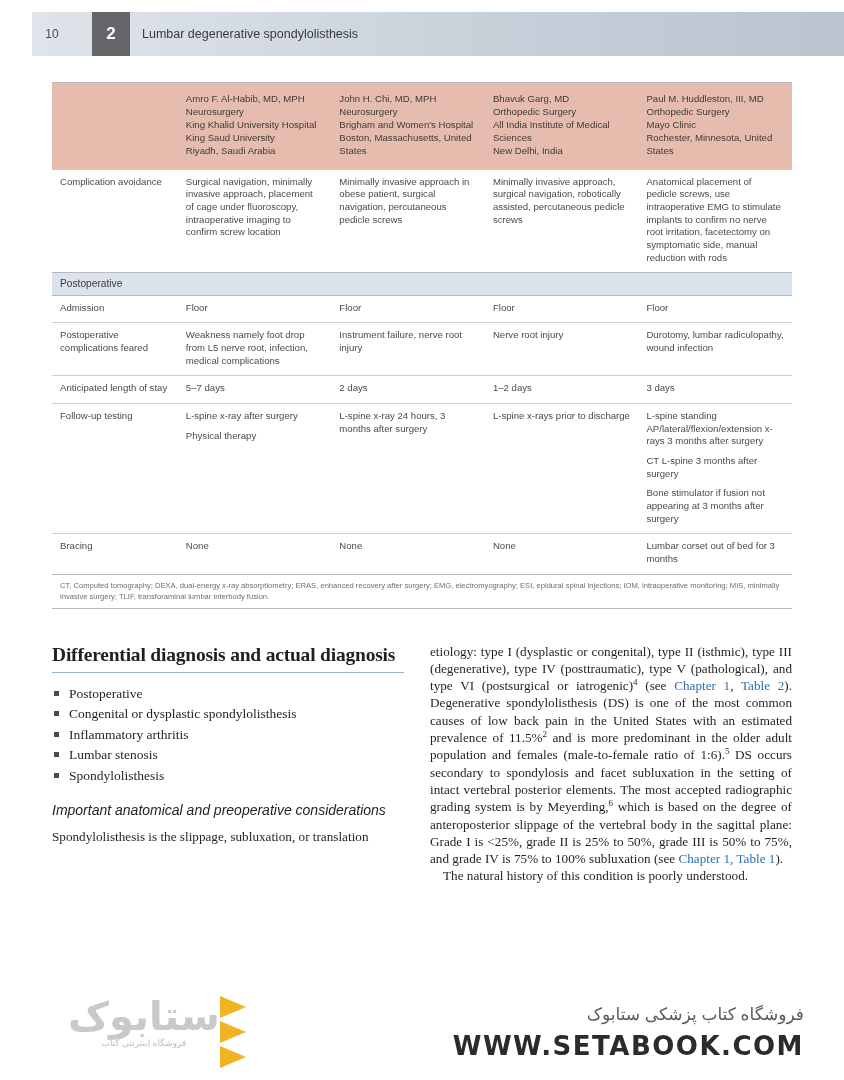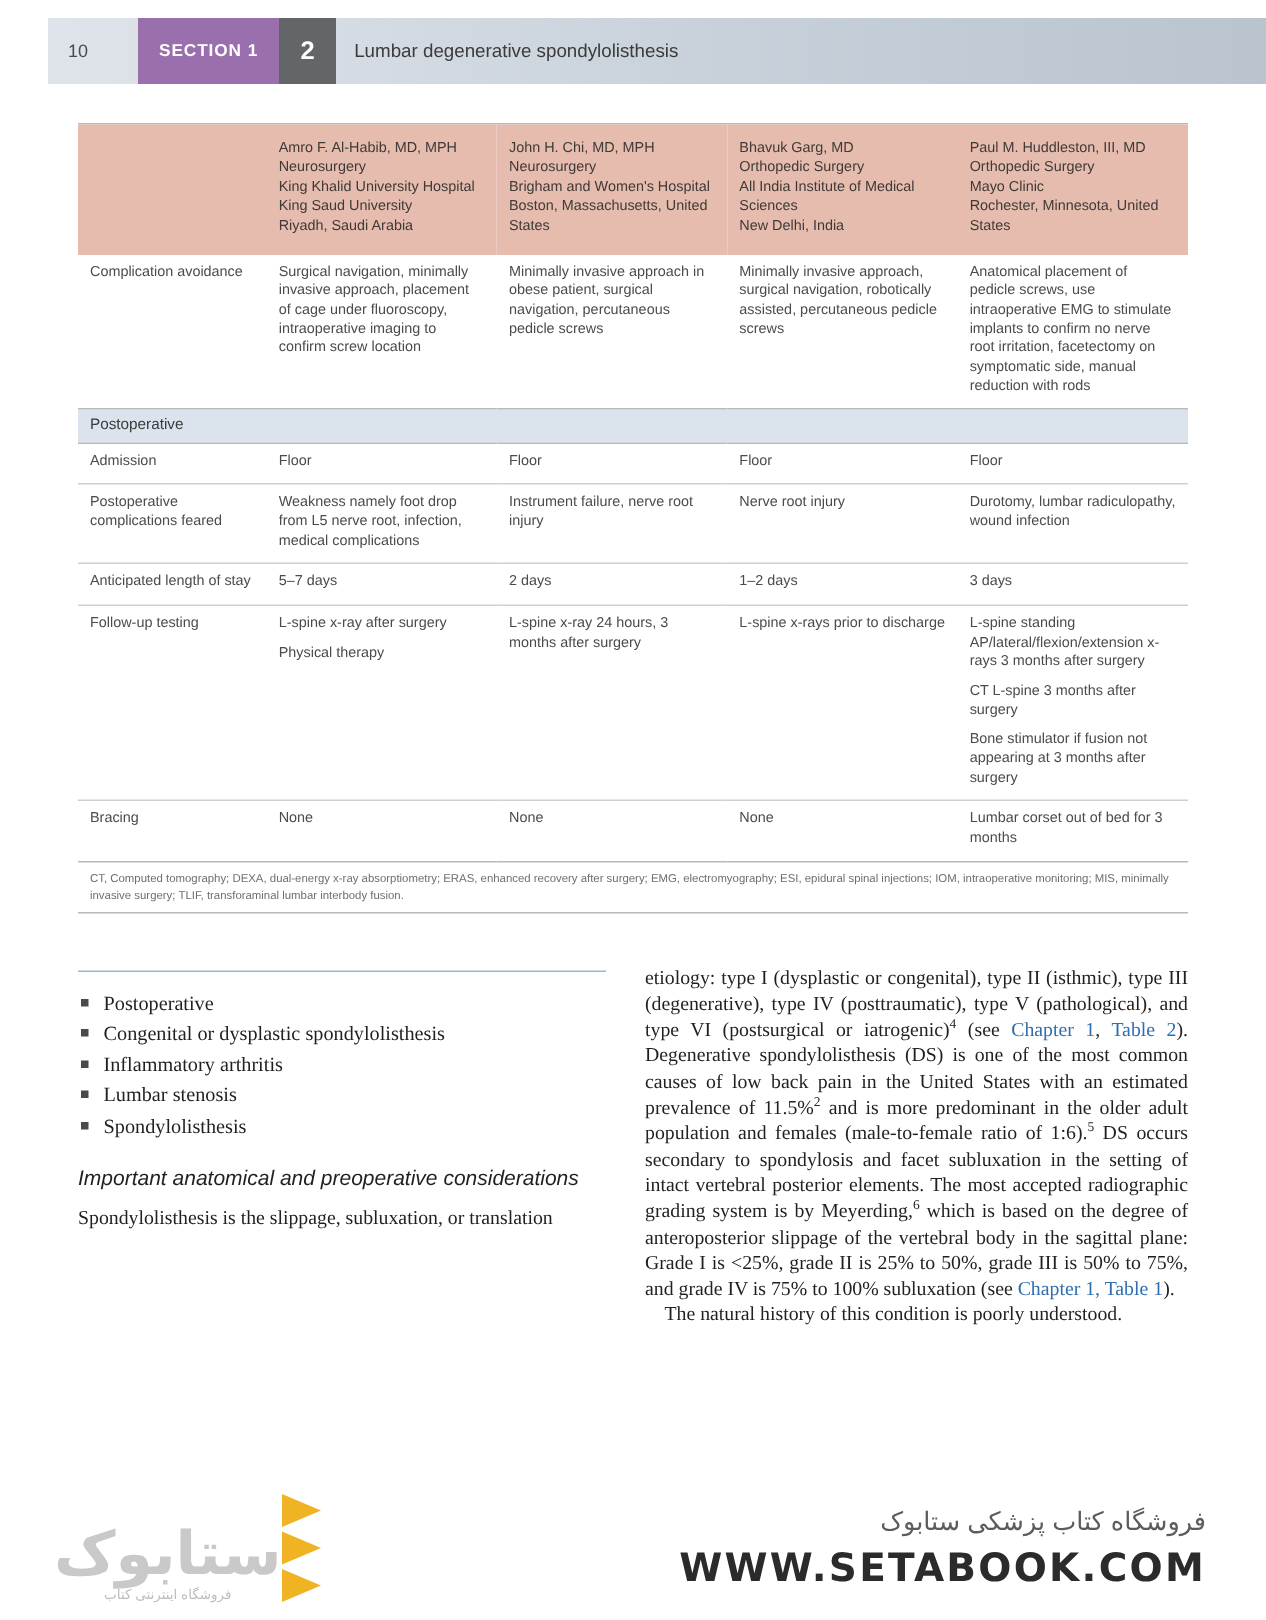--- a/index.html
+++ b/index.html
@@ -219,22 +219,22 @@
     right: 0;
     bottom: 0;
     height: 96px;
     background: #ffffff;
     border-top: 1px solid #ffffff;
     display: flex;
     align-items: center;
   }
   .footer-left {
     display: flex;
-    align-items: flex-end;
-    padding-left: 36px;
+    align-items: flex-start;
+    padding-left: 68px;
     gap: 0;
   }
   .logo-word {
     font-family: "DejaVu Sans", sans-serif;
     font-size: 40px;
     color: #c9c9c9;
     font-weight: bold;
     line-height: 1;
     letter-spacing: -1px;
     direction: rtl;
@@ -277,21 +277,20 @@
     letter-spacing: 1.5px;
   }
 </style>
 </head>
 <body>
 
 <div class="page-header">
   <div class="header-bar-bg"></div>
   <div class="header-inner">
     <div class="page-number">10</div>
-    <div class="section-label">SECTION 1</div>
     <div class="chapter-number">2</div>
     <div class="chapter-title">Lumbar degenerative spondylolisthesis</div>
   </div>
 </div>
 
 <div class="table-wrap">
   <table class="comparison">
     <colgroup>
       <col class="col-label">
         <col class="col-data">
@@ -374,20 +373,21 @@
 
       <tr class="footnote-row">
         <td colspan="5">CT, Computed tomography; DEXA, dual-energy x-ray absorptiometry; ERAS, enhanced recovery after surgery; EMG, electromyography; ESI, epidural spinal injections; IOM, intraoperative monitoring; MIS, minimally invasive surgery; TLIF, transforaminal lumbar interbody fusion.</td>
       </tr>
     </tbody>
   </table>
 </div>
 
 <div class="content">
   <div class="col-left">
+    <h2 class="section-heading">Differential diagnosis and actual diagnosis</h2>
     <hr class="heading-rule">
     <ul class="bullets">
       <li>Postoperative</li>
       <li>Congenital or dysplastic spondylolisthesis</li>
       <li>Inflammatory arthritis</li>
       <li>Lumbar stenosis</li>
       <li>Spondylolisthesis</li>
     </ul>
     <h3 class="sub-heading">Important anatomical and preoperative considerations</h3>
     <p class="body-text">Spondylolisthesis is the slippage, subluxation, or translation</p>

